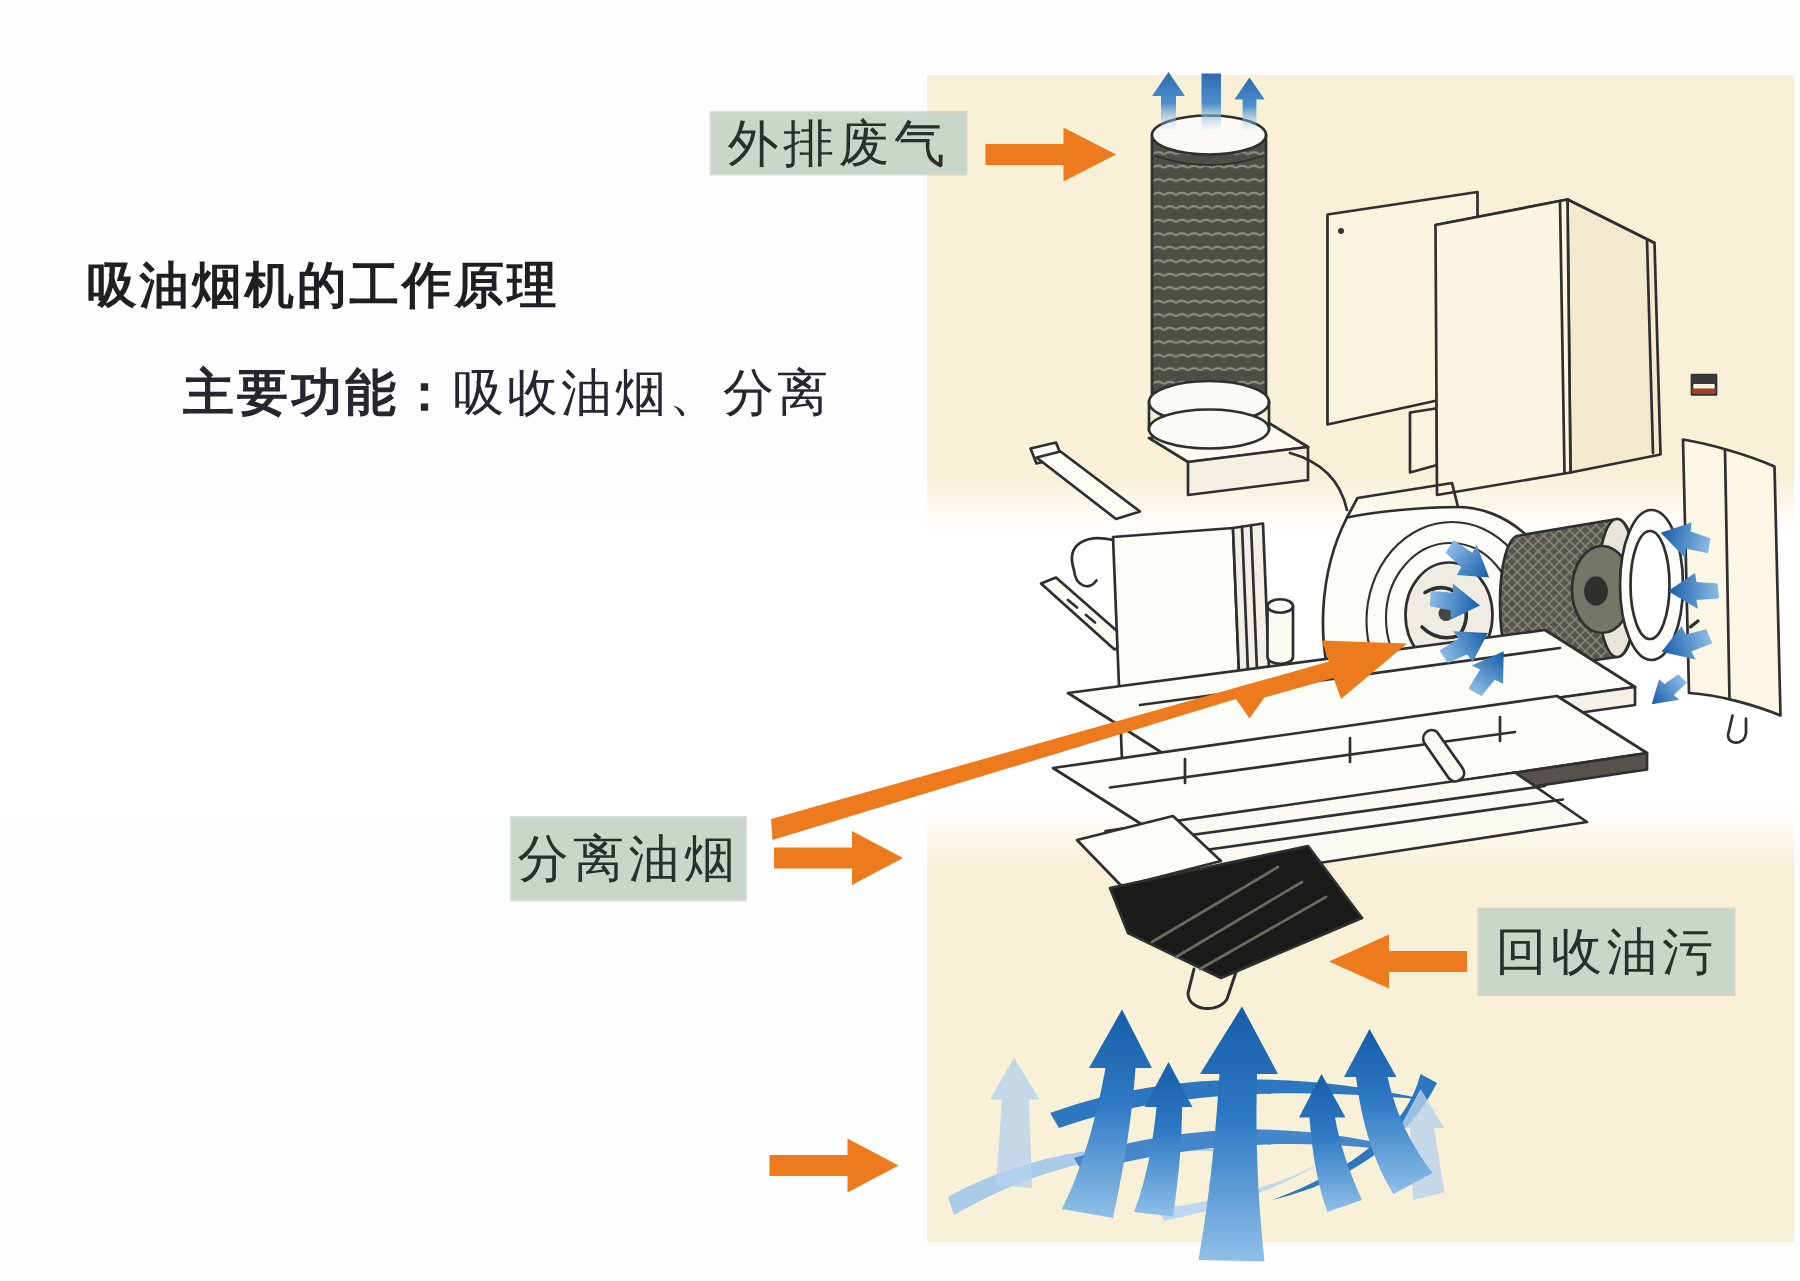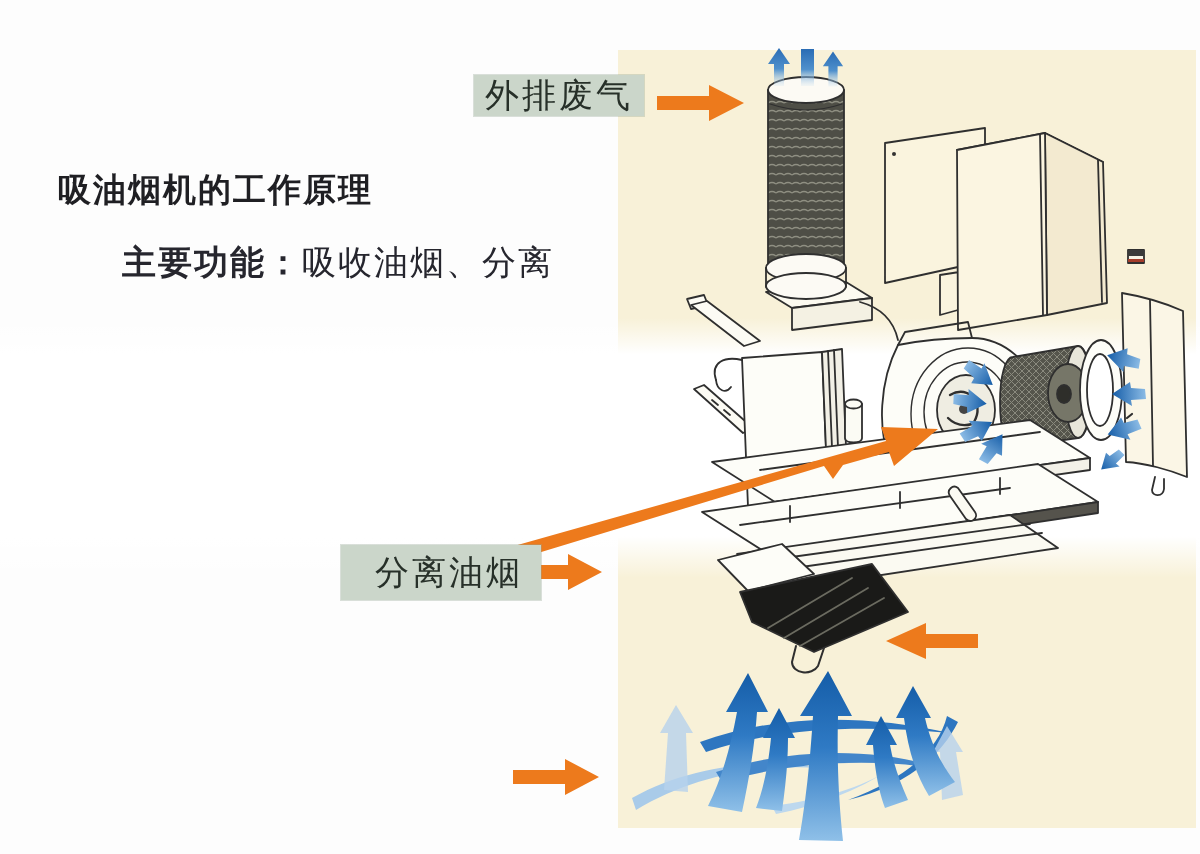--- a/index.html
+++ b/index.html
@@ -12,21 +12,21 @@
   .page-title{position:absolute;left:58px;top:146px;font-size:33px;font-weight:600;color:#1f1f23;
       letter-spacing:2px;white-space:nowrap;}
   .subtitle{position:absolute;left:14px;top:240px;width:540px;font-size:34px;color:#26262e;
       line-height:46px;letter-spacing:2px;margin-left:22px;}
   .subtitle .line1{padding-left:86px;}
   .subtitle .lead{font-weight:bold;}
   .callout{position:absolute;background:#CBD6CA;color:#273029;display:flex;align-items:center;
       justify-content:center;font-size:34px;letter-spacing:3px;white-space:nowrap;
       box-shadow:0 0 0 1px rgba(150,165,150,0.35);}
   #callout-exhaust{left:474px;top:75px;width:170px;height:41px;}
-  #callout-separate{left:341px;top:545px;width:184px;height:55px;padding-left:16px;}
+  #callout-separate{left:341px;top:545px;width:156px;height:55px;}
   #callout-recover{left:986px;top:606px;width:170px;height:57px;}
   #callout-intake{left:322px;top:749px;width:168px;height:56px;}
 </style>
 </head>
 <body>
 
 <div id="canvas">
 
   <div class="cream-panel"></div>
   <div class="white-band"></div>
@@ -216,14 +216,15 @@
   </svg>
 
   <h1 class="page-title">吸油烟机的工作原理</h1>
 
   <div class="subtitle">
     <div class="line1"><span class="lead">主要功能：</span><span>吸收油烟、分离</span></div>
   </div>
 
   <div class="callout" id="callout-exhaust">外排废气</div>
   <div class="callout" id="callout-separate">分离油烟</div>
+  <div class="callout" id="callout-recover">回收油污</div>
 
 </div>
 
 </body></html>

